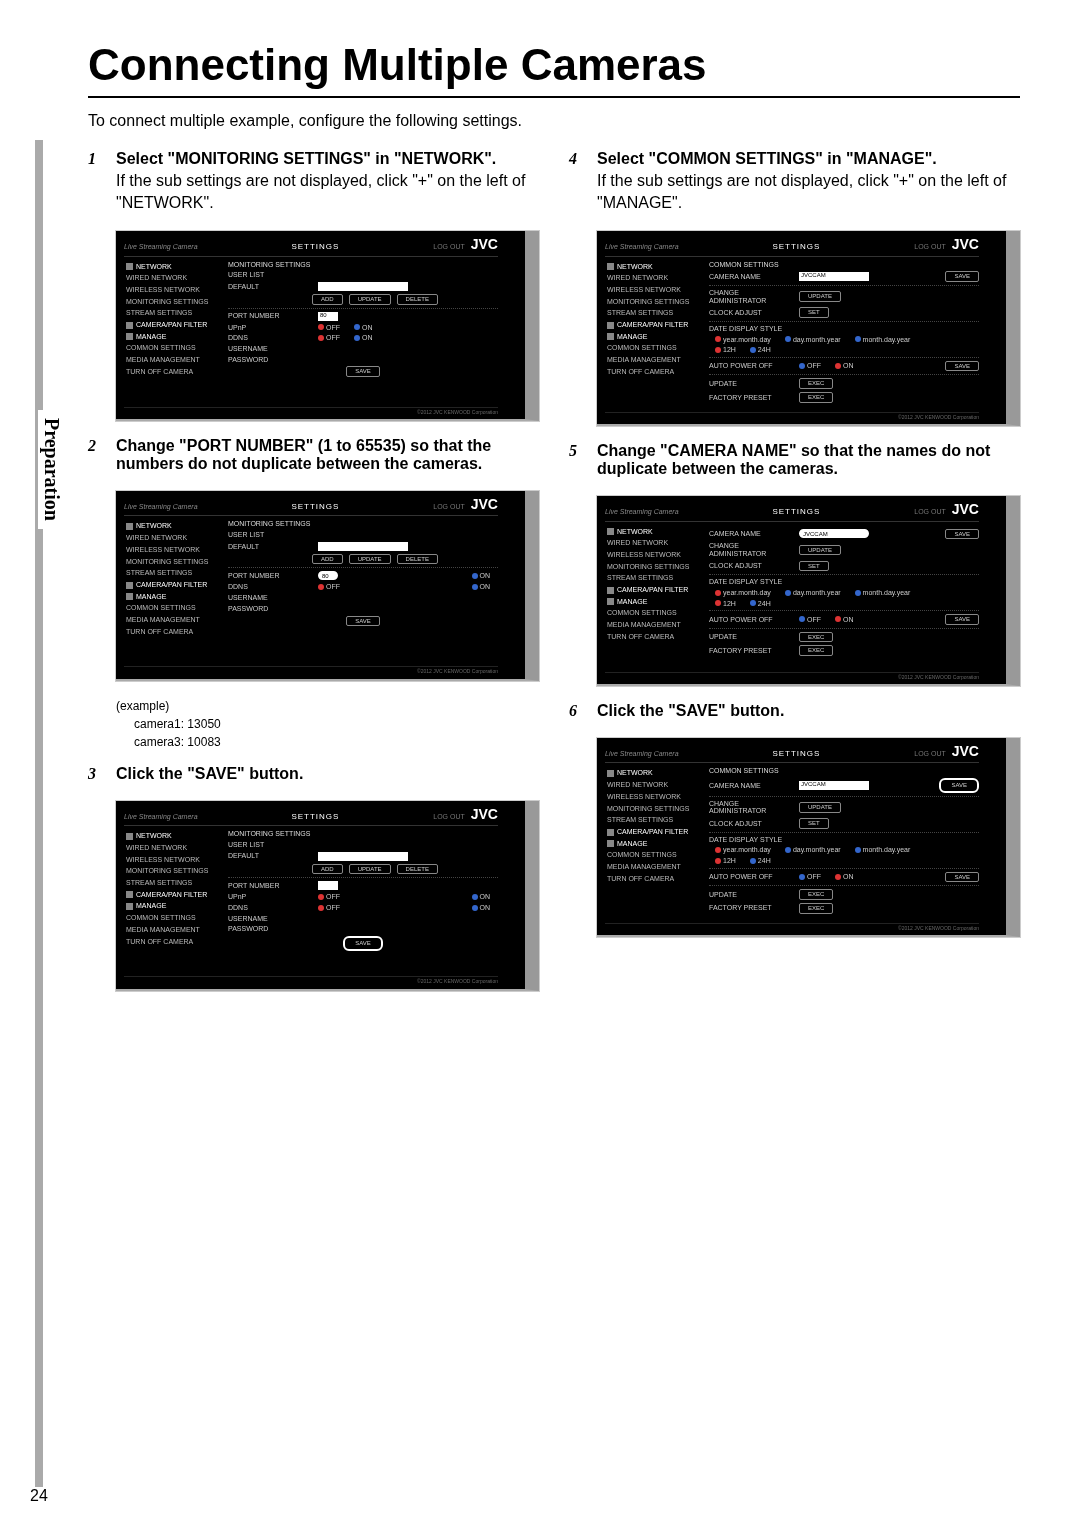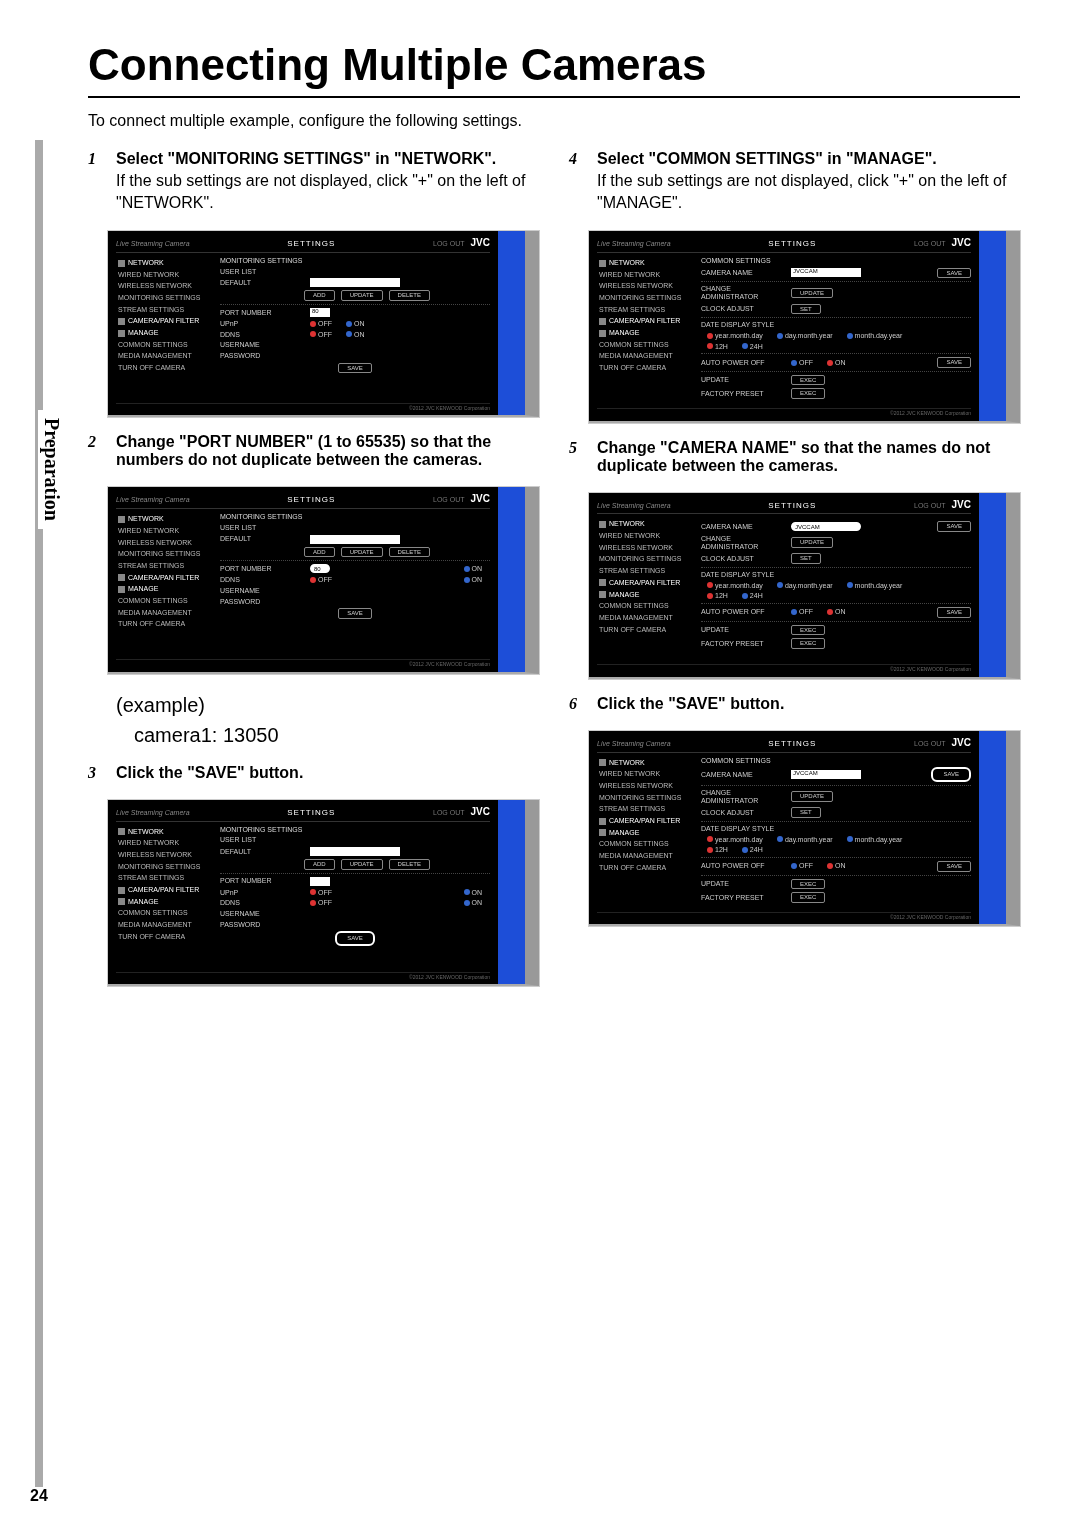--- a/index.html
+++ b/index.html
@@ -46,49 +46,49 @@
   }
   .step-title { font-weight: bold; }
   .step-body {
     font-size: 16px;
     margin-left: 28px;
     margin-top: 2px;
     line-height: 1.35;
   }
   .example-block {
     margin-left: 28px;
-    font-size: 20px;
+    font-size: 12px;
     line-height: 1.5;
     margin-top: 10px;
     margin-bottom: 14px;
   }
   .example-row { margin-left: 18px; }
 
   
   .shot-wrap {
-    margin: 10px 0 16px 20px;
+    margin: 10px 0 16px 28px;
     border-right: 14px solid #999;
     border-bottom: 2px solid #aaa;
     box-shadow: 0 0 0 1px #ccc;
-    background: #1d4ed8;
+    background: #000000;
   }
   .shot {
     background: #000;
     color: #eee;
     font-size: 7px;
     line-height: 1.1;
     padding: 6px 8px 4px 8px;
     font-family: Arial, sans-serif;
     width: 390px;
   }
   .shot-top { display:flex; justify-content:space-between; align-items:baseline; border-bottom:1px solid #333; padding-bottom:3px; margin-bottom:4px;}
   .shot-brand { color:#888; font-style:italic; }
   .shot-settings { color:#fff; font-size:8px; letter-spacing:1px;}
   .shot-logout { color:#777;}
-  .shot-jvc { color:#fff; font-weight:bold; font-size:10px; margin-left:6px;}
+  .shot-jvc { color:#fff; font-weight:bold; font-size:14px; margin-left:6px;}
   .shot-body { display:flex; gap:8px; min-height: 140px; }
   .shot-side { width: 96px; }
   .side-item { color:#bbb; padding:2px 2px; white-space:nowrap;}
   .side-item.act { color:#fff; }
   .side-ico { display:inline-block; width:7px; height:7px; background:#888; margin-right:3px; vertical-align:middle;}
   .shot-main { flex:1; }
   .sec-title { color:#ddd; font-size:7px; margin-bottom:3px;}
   .mrow { display:flex; align-items:center; gap:6px; margin:3px 0;}
   .mlbl { color:#ccc; width:84px;}
   .minput { background:#fff; display:inline-block; height:9px; min-width:90px;}
@@ -118,21 +118,21 @@
   }
   .side-line {
     position:absolute;
     left:35px; top:140px; bottom:40px;
     width:8px;
     background:#aaa;
   }
   .page-num {
     position:absolute;
     left:30px; bottom:22px;
-    font-weight:bold;
+    font-weight:normal;
     font-size:16px;
   }
 </style>
 </head>
 <body>
 
 <div class="side-line"></div>
 <div class="side-tab">Preparation</div>
 
 <h1 class="page-title">Connecting Multiple Cameras</h1>
@@ -298,20 +298,21 @@
               </div>
           </div>
         </div>
         <div class="shot-foot">©2012 JVC KENWOOD Corporation</div>
       </div>
     </div>
 
     <div class="example-block">
       <div>(example)</div>
       <div class="example-row">camera1: 13050</div>
+      <div class="example-row">camera3: 10083</div>
     </div>
 
     <div class="step">
       <div class="step-head">
         <span class="step-num">3</span>
         <span class="step-title">Click the "SAVE" button.</span>
       </div>
     </div>
 
     <div class="shot-wrap">

